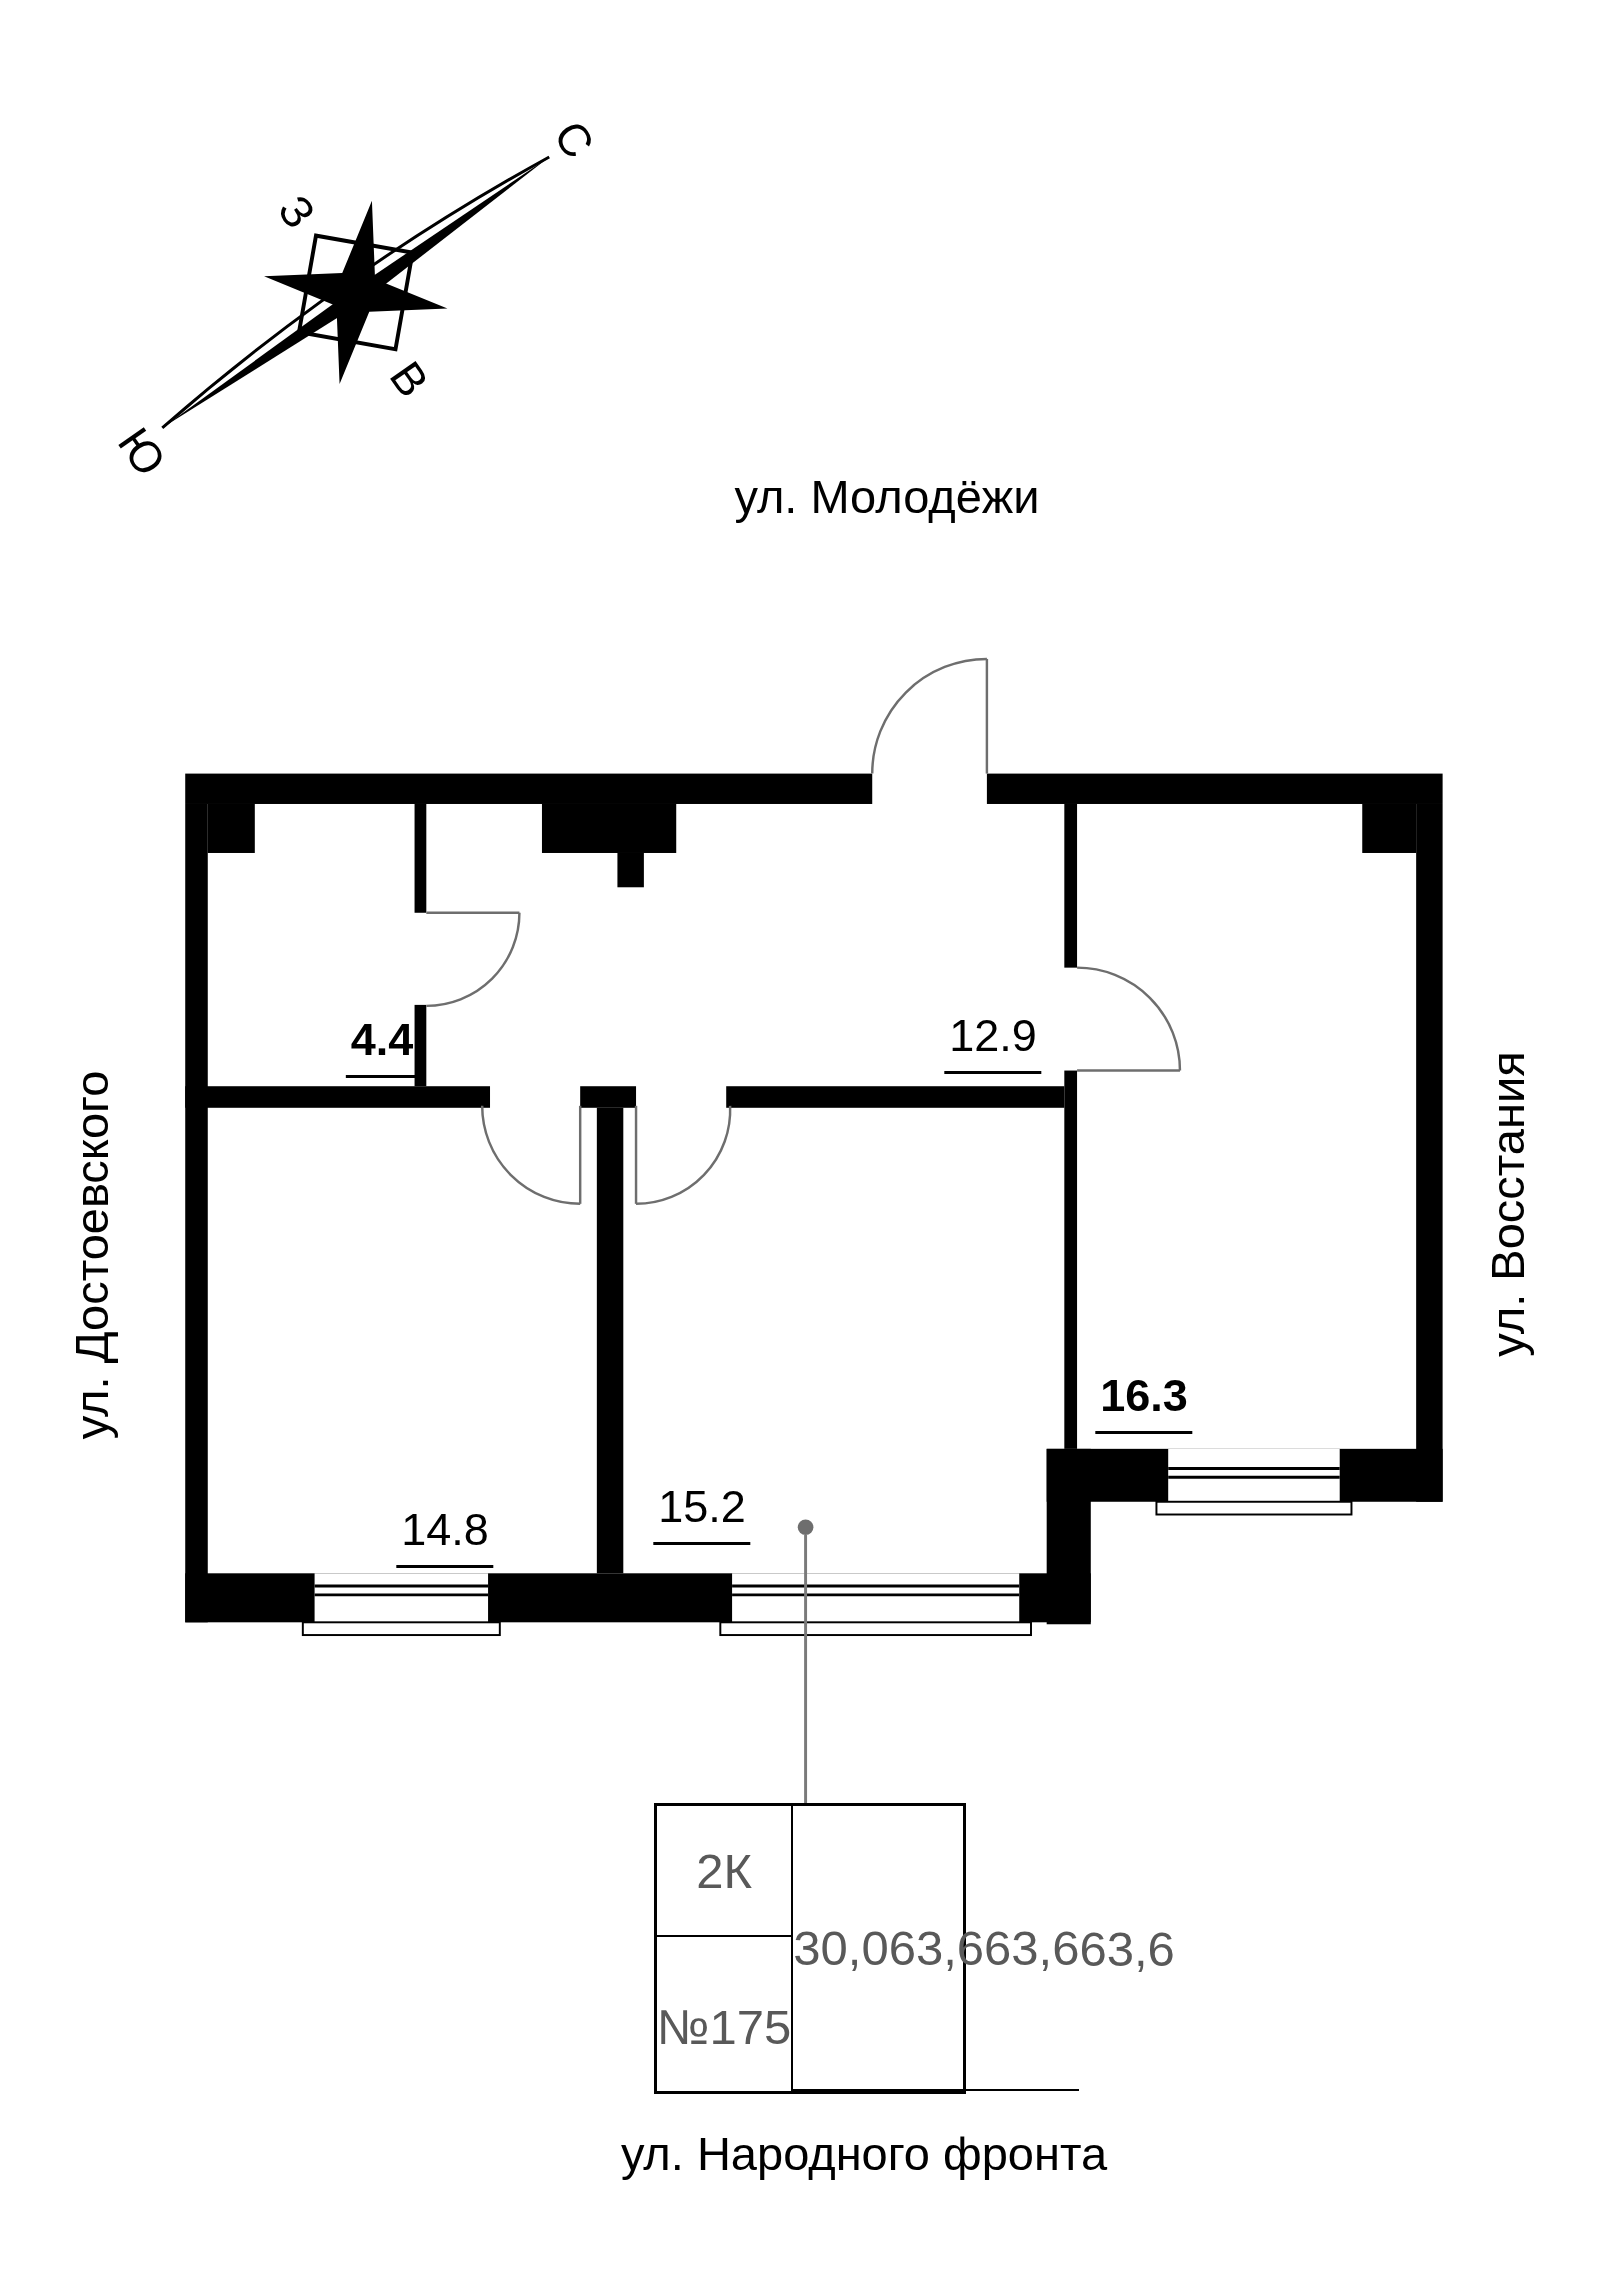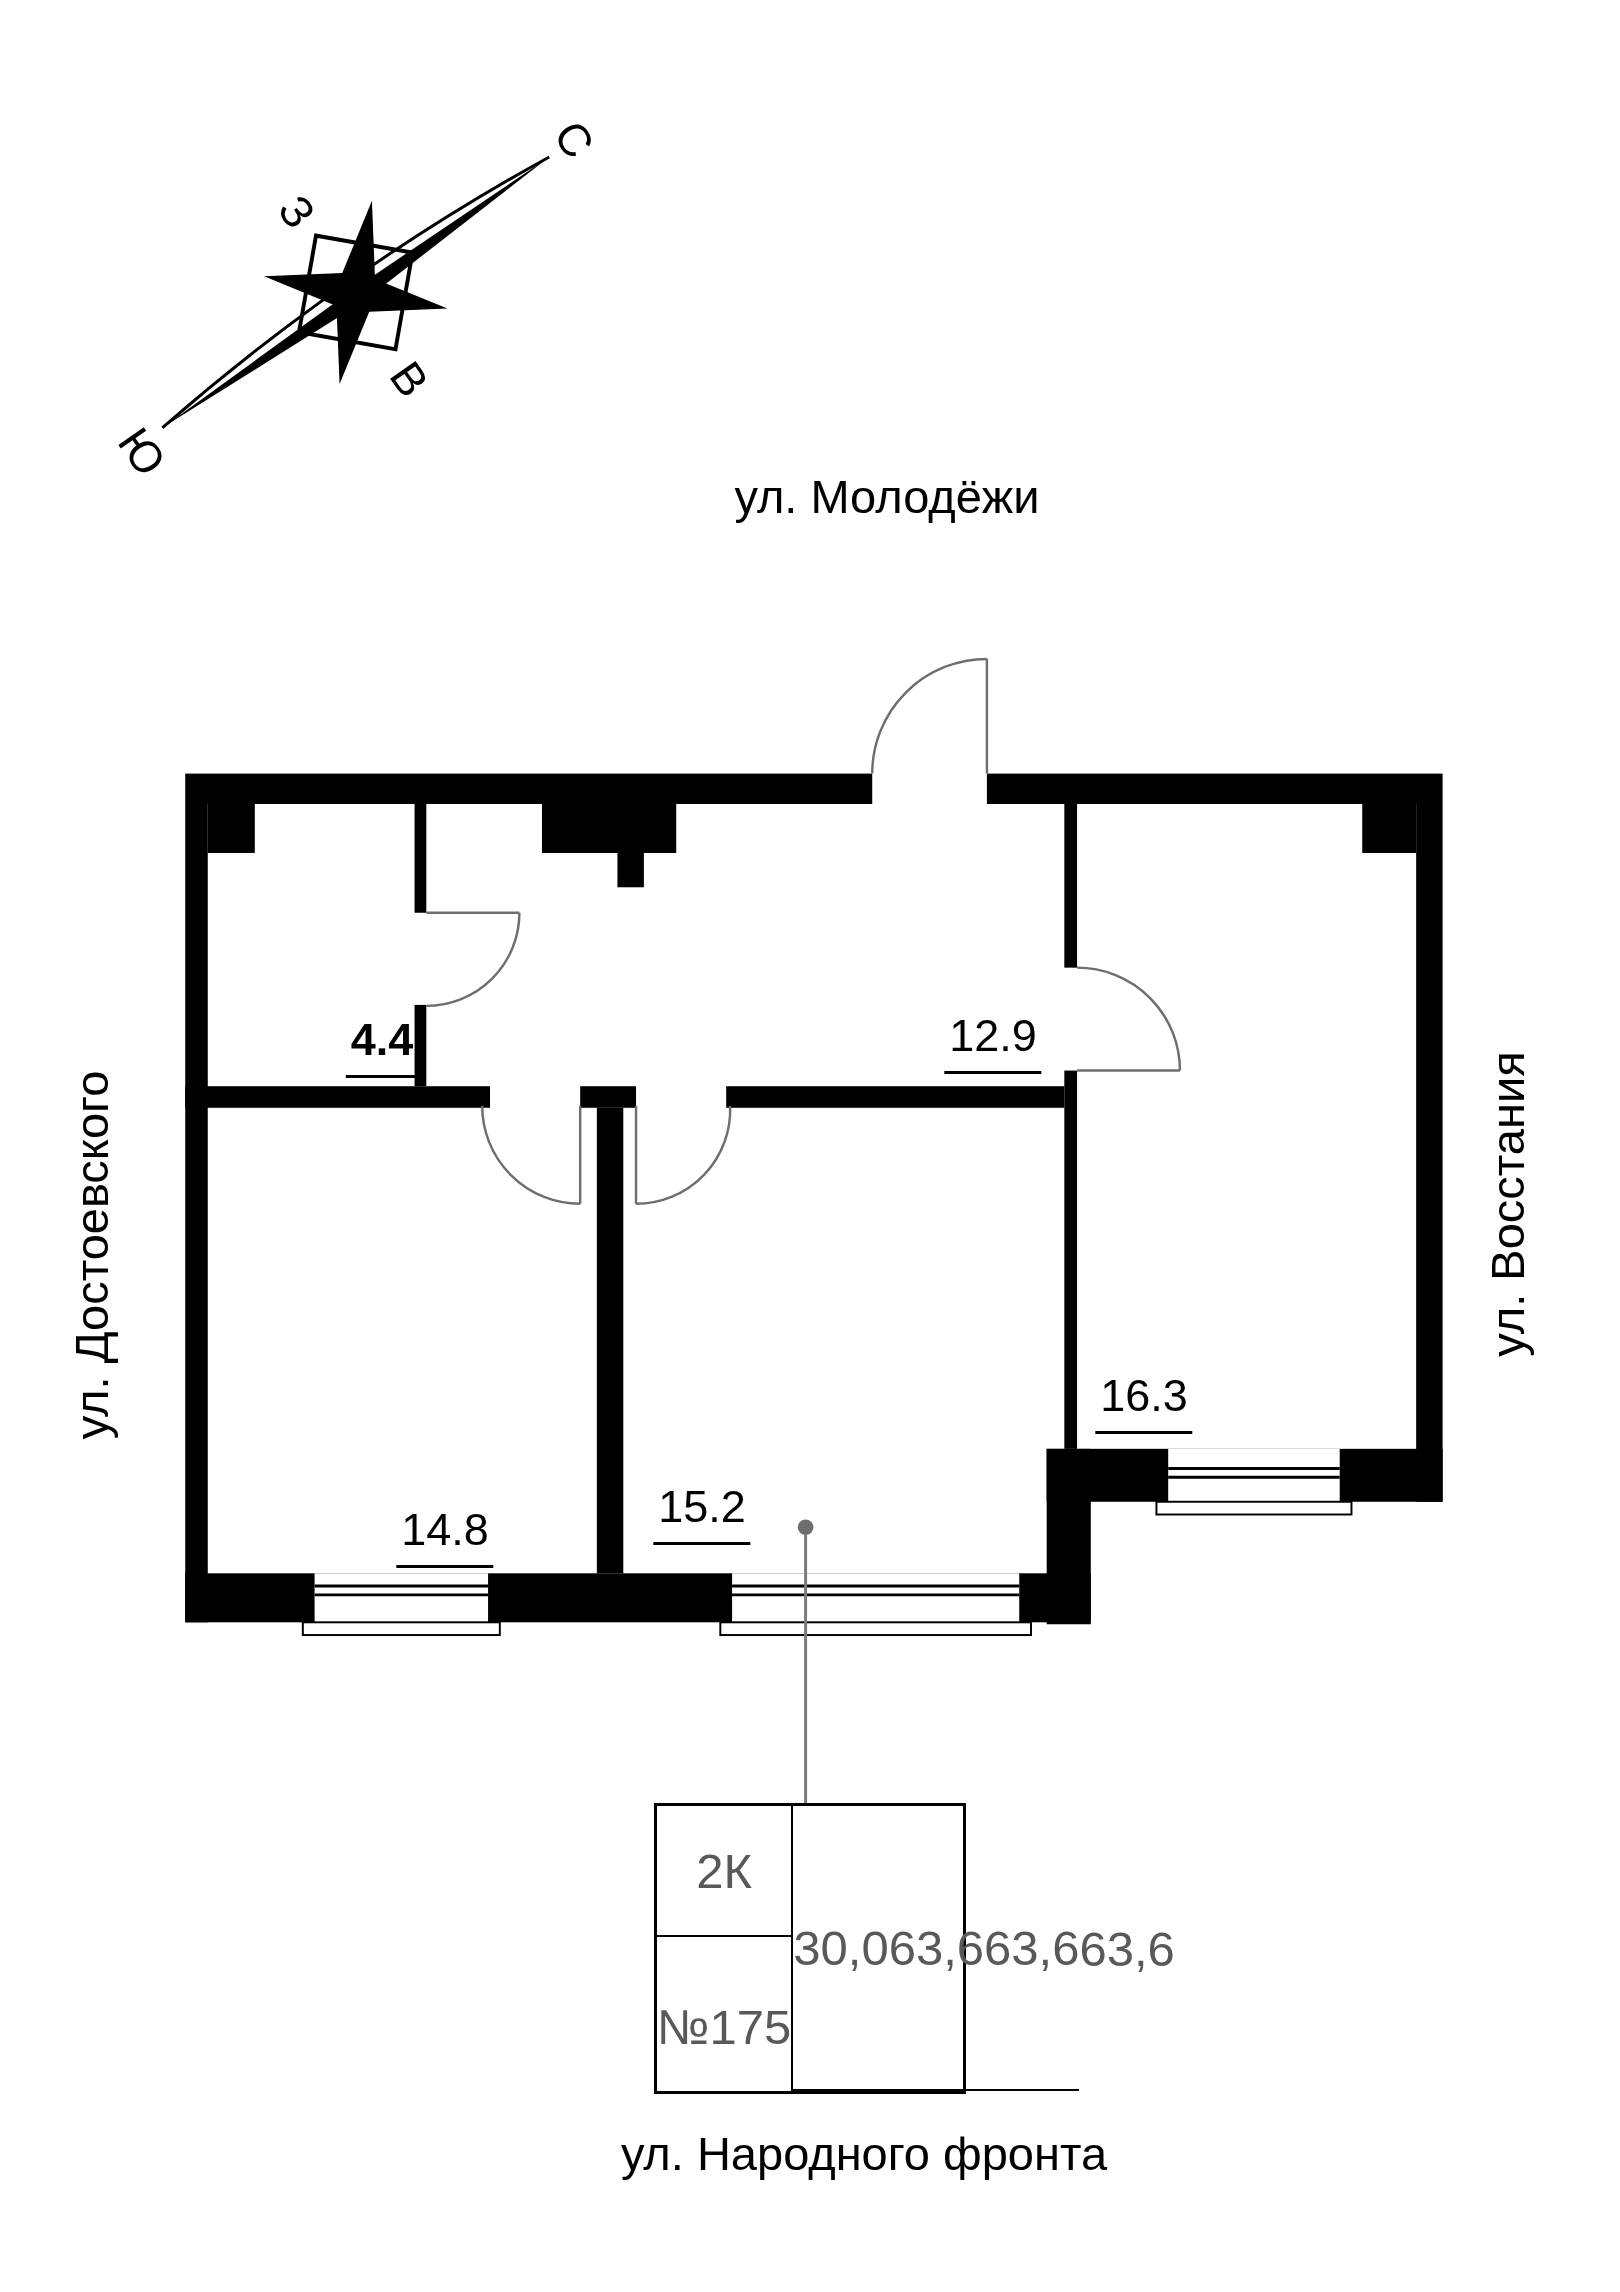--- a/index.html
+++ b/index.html
@@ -154,21 +154,21 @@
 
   <div class="street-label" style="left:887px;top:496px;">ул. Молодёжи</div>
   <div class="street-label vertical" style="left:91px;top:1255px;">ул. Достоевского</div>
   <div class="street-label vertical" style="left:1507px;top:1204px;">ул. Восстания</div>
   <div class="street-label" style="left:864px;top:2153px;">ул. Народного фронта</div>
 
   <div class="room-label" style="left:382px;top:1051px;font-weight:bold;">4.4</div>
   <div class="room-label" style="left:993px;top:1047px;text-align:right;">12.9</div>
   <div class="room-label" style="left:445px;top:1518px;margin-top:23px;">14.8</div>
   <div class="room-label" style="left:702px;top:1518px;">15.2</div>
-  <div class="room-label" style="left:1144px;top:1407px;">16.3</div>
+  <div class="room-label" style="left:1144px;top:1407px;font-weight:bold;">16.3</div>
 
   <div class="info-table">
     <div class="col-left">
       <div class="cell hline">2К</div>
       <div class="cell">№175</div>
     </div>
     <div class="col-right">
       <div class="cell hline">30,0</div>
       <div class="cell hline">63,6</div>
       <div class="cell hline">63,6</div>

